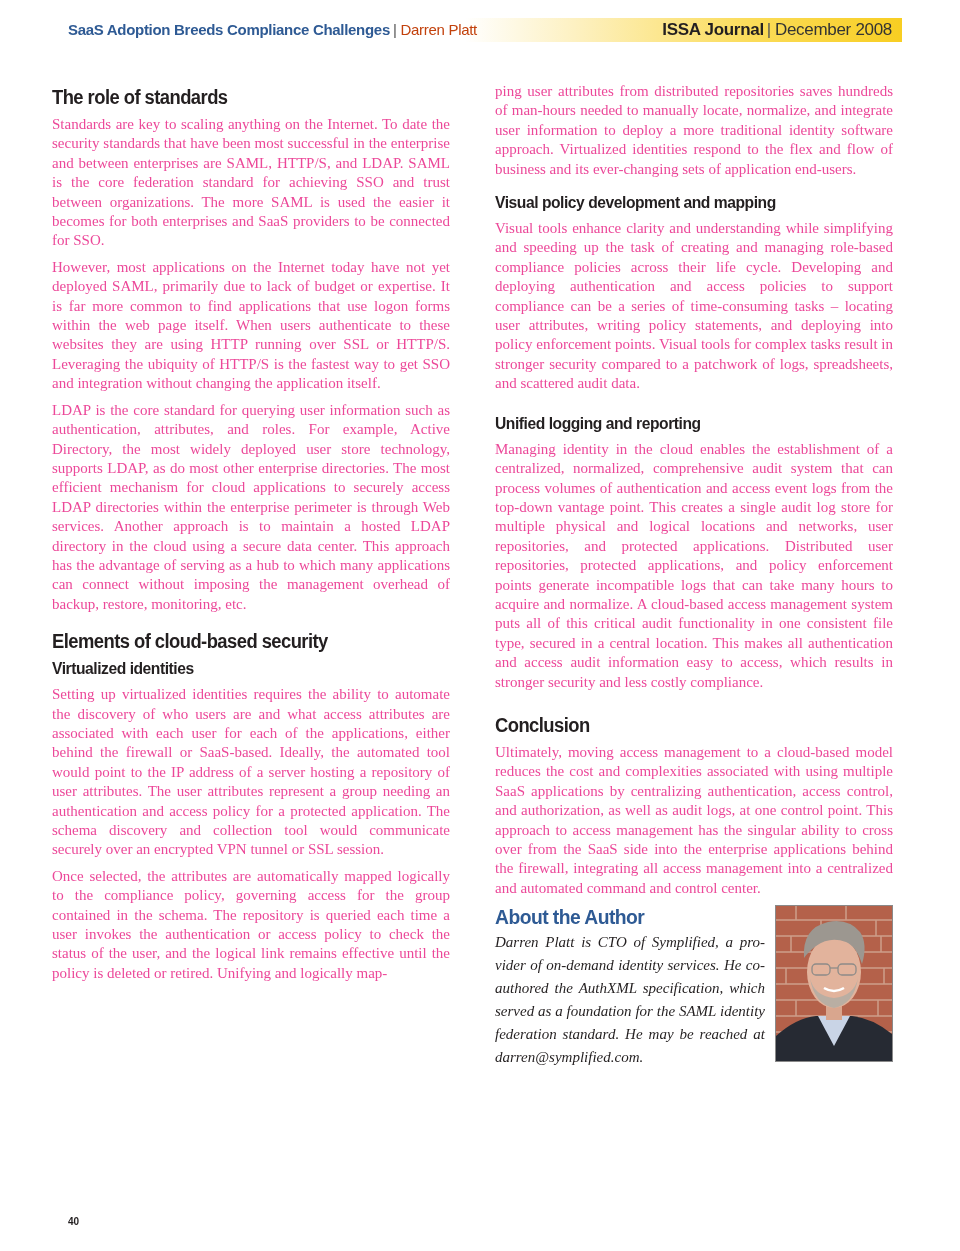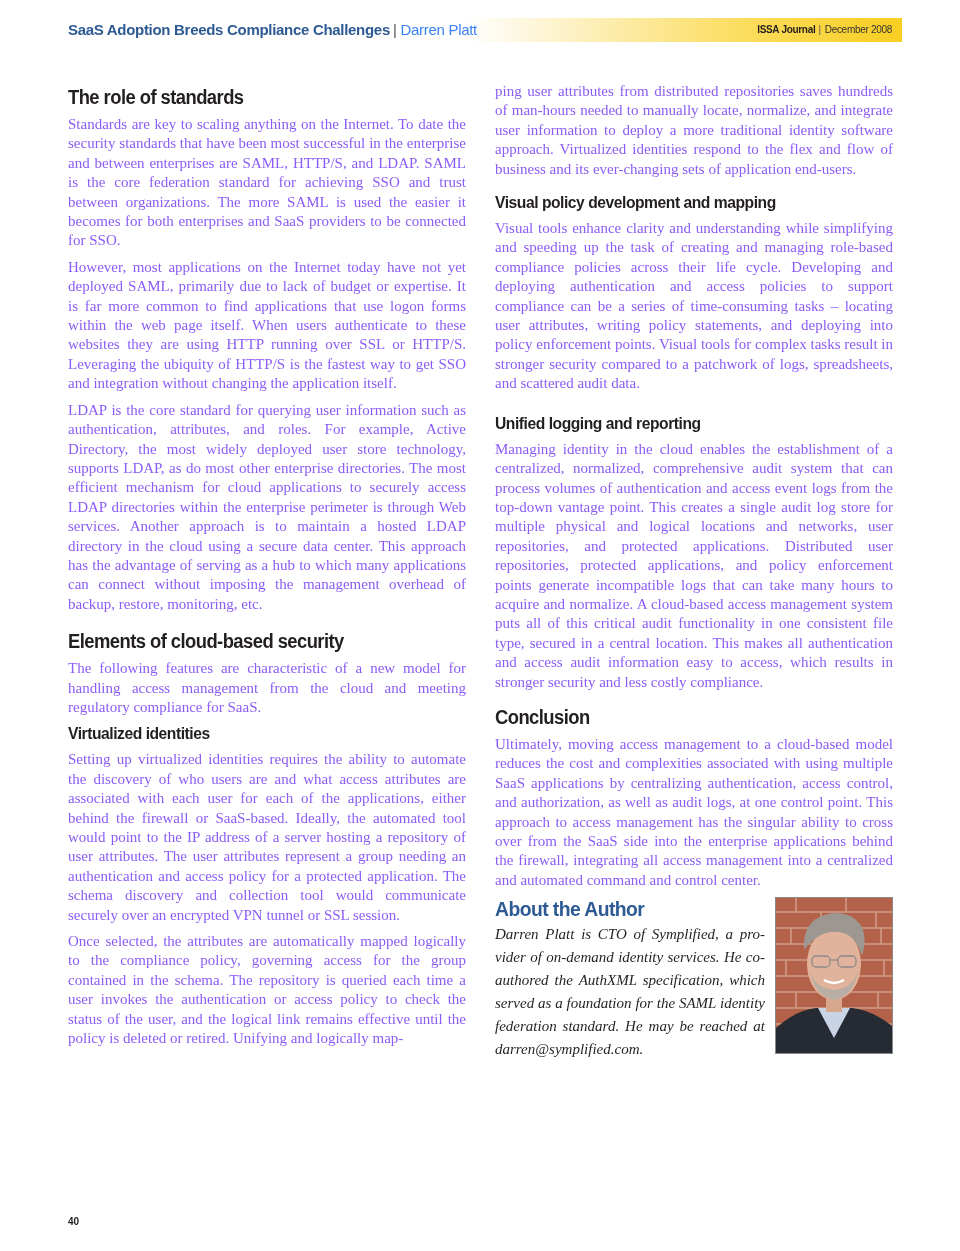--- a/index.html
+++ b/index.html
@@ -4,51 +4,51 @@
 <style>
   html, body { margin: 0; padding: 0; background: #ffffff; }
   body { width: 960px; height: 1251px; position: relative; overflow: hidden; color: #231f20; }
   .header-left {
     position: absolute; left: 68px; top: 19px; height: 22px; line-height: 22px;
     font-family: "Liberation Sans", sans-serif; font-size: 15px; letter-spacing: -0.3px;
     white-space: nowrap;
   }
   .header-left .series { color: #2e5a94; font-weight: bold; margin-top: 36px; }
   .header-left .sep { color: #555; margin: 0 4px 0 3px; font-weight: normal; }
-  .header-left .author { color: #3b82f6; }
+  .header-left .author { color: #c2410c; }
   .header-band {
     position: absolute; left: 465px; top: 18px; width: 437px; height: 24px;
     background: linear-gradient(to right, #ffffff 0%, #fdf1c2 25%, #fbdc5a 65%, #f8ce22 100%);
   }
   .header-right {
     position: absolute; right: 68px; top: 19px; height: 22px; line-height: 22px;
-    font-family: "Liberation Sans", sans-serif; font-size: 10px; letter-spacing: -0.3px;
+    font-family: "Liberation Sans", sans-serif; font-size: 17px; letter-spacing: -0.3px;
     white-space: nowrap; text-align: right;
   }
   .header-right .journal { color: #231f20; font-weight: bold; }
   .header-right .sep { color: #555; margin: 0 4px 0 3px; }
   .header-right .date { color: #333; }
 
   .col { position: absolute; top: 86px; }
-  .col-left { left: 68px; width: 398px; }
+  .col-left { left: 52px; width: 398px; }
   .col-right { left: 495px; width: 398px; top: 82px; }
 
   h2 {
     font-family: "Liberation Sans", sans-serif; font-weight: bold;
     font-size: 20px; letter-spacing: -0.6px; margin: 0 0 6px 0; color: #231f20;
     transform: scaleX(0.92); transform-origin: left;
   }
   h3 {
     font-family: "Liberation Sans", sans-serif; font-weight: bold;
     font-size: 17px; letter-spacing: -0.5px; margin: 0 0 6px 0; color: #231f20;
     transform: scaleX(0.92); transform-origin: left;
   }
   p {
     font-family: "Liberation Serif", serif; font-size: 15px; line-height: 19.4px;
-    text-align: justify; margin: 0 0 7px 0; color: #8b5cf6; hyphens: manual;
+    text-align: justify; margin: 0 0 7px 0; color: #ec4899; hyphens: manual;
   }
   .gap-h2 { margin-top: 16px; }
 
   .author-block { position: relative; margin-top: 2px; height: 160px; }
   .author-title {
     font-family: "Liberation Sans", sans-serif; font-weight: bold; color: #2e5a94;
     font-size: 21px; letter-spacing: -0.6px; margin: 0 0 2px 0;
     transform: scaleX(0.92); transform-origin: left;
   }
   .author-bio {
@@ -78,21 +78,20 @@
 <div class="col col-left">
   <section>
     <h2>The role of standards</h2>
     <p>Standards are key to scaling anything on the Internet. To date the security standards that have been most successful in the enterprise and between enterprises are SAML, HTTP/S, and LDAP. SAML is the core federation standard for achiev­ing SSO and trust between organizations. The more SAML is used the easier it becomes for both enterprises and SaaS providers to be connected for SSO.</p>
     <p>However, most applications on the Internet today have not yet deployed SAML, primarily due to lack of budget or ex­pertise. It is far more common to find applications that use logon forms within the web page itself. When users authen­ticate to these websites they are using HTTP running over SSL or HTTP/S. Leveraging the ubiquity of HTTP/S is the fastest way to get SSO and integration without changing the application itself.</p>
     <p>LDAP is the core standard for querying user information such as authentication, attributes, and roles. For example, Active Directory, the most widely deployed user store technology, supports LDAP, as do most other enterprise directories. The most efficient mechanism for cloud applications to securely access LDAP directories within the enterprise perimeter is through Web services. Another approach is to maintain a hosted LDAP directory in the cloud using a secure data cen­ter. This approach has the advantage of serving as a hub to which many applications can connect without imposing the management overhead of backup, restore, monitoring, etc.</p>
   </section>
 
   <section class="gap-h2" style="margin-top:16px;">
     <h2>Elements of cloud-based security</h2>
-    <p>The following features are characteristic of a new model for handling access management from the cloud and meeting regulatory compliance for SaaS.</p>
   </section>
 
   <section style="">
     <h3>Virtualized identities</h3>
     <p>Setting up virtualized identities requires the ability to auto­mate the discovery of who users are and what access attributes are associated with each user for each of the applications, ei­ther behind the firewall or SaaS-based. Ideally, the automated tool would point to the IP address of a server hosting a reposi­tory of user attributes. The user attributes represent a group needing an authentication and access policy for a protected application. The schema discovery and collection tool would communicate securely over an encrypted VPN tunnel or SSL session.</p>
     <p>Once selected, the attributes are automatically mapped logi­cally to the compliance policy, governing access for the group contained in the schema. The repository is queried each time a user invokes the authentication or access policy to check the status of the user, and the logical link remains effective until the policy is deleted or retired. Unifying and logically map-</p>
   </section>
 </div>
 
 <div class="col col-right">
@@ -101,21 +100,21 @@
   <section style="margin-top:14px;">
     <h3>Visual policy development and mapping</h3>
     <p>Visual tools enhance clarity and understanding while simpli­fying and speeding up the task of creating and managing role-based compliance policies across their life cycle. Developing and deploying authentication and access policies to support compliance can be a series of time-consuming tasks – locat­ing user attributes, writing policy statements, and deploy­ing into policy enforcement points. Visual tools for complex tasks result in stronger security compared to a patchwork of logs, spreadsheets, and scattered audit data.</p>
   </section>
 
   <section style="margin-top:20px;">
     <h3>Unified logging and reporting</h3>
     <p>Managing identity in the cloud enables the establishment of a centralized, normalized, comprehensive audit system that can process volumes of authentication and access event logs from the top-down vantage point. This creates a single au­dit log store for multiple physical and logical locations and networks, user repositories, and protected applications. Dis­tributed user repositories, protected applications, and policy enforcement points generate incompatible logs that can take many hours to acquire and normalize. A cloud-based access management system puts all of this critical audit functional­ity in one consistent file type, secured in a central location. This makes all authentication and access audit information easy to access, which results in stronger security and less costly compliance.</p>
   </section>
 
-  <section style="margin-top:14px;">
+  <section style="margin-top:22px;">
     <h2>Conclusion</h2>
     <p>Ultimately, moving access management to a cloud-based model reduces the cost and complexities associated with us­ing multiple SaaS applications by centralizing authentica­tion, access control, and authorization, as well as audit logs, at one control point. This approach to access management has the singular ability to cross over from the SaaS side into the enterprise applications behind the firewall, integrating all access management into a centralized and automated com­mand and control center.</p>
   </section>
 
   <section class="author-block">
     <div class="author-title">About the Author</div>
     <p class="author-bio">Darren Platt is CTO of Symplified, a pro­vider of on-demand identity services. He co-authored the AuthXML specification, which served as a foundation for the SAML identity federation standard. He may be reached at darren@symplified.com.</p>
     <div class="author-photo">
       <svg width="116" height="155" viewBox="0 0 116 155">
         <rect width="116" height="155" fill="#b4614a"></rect>

